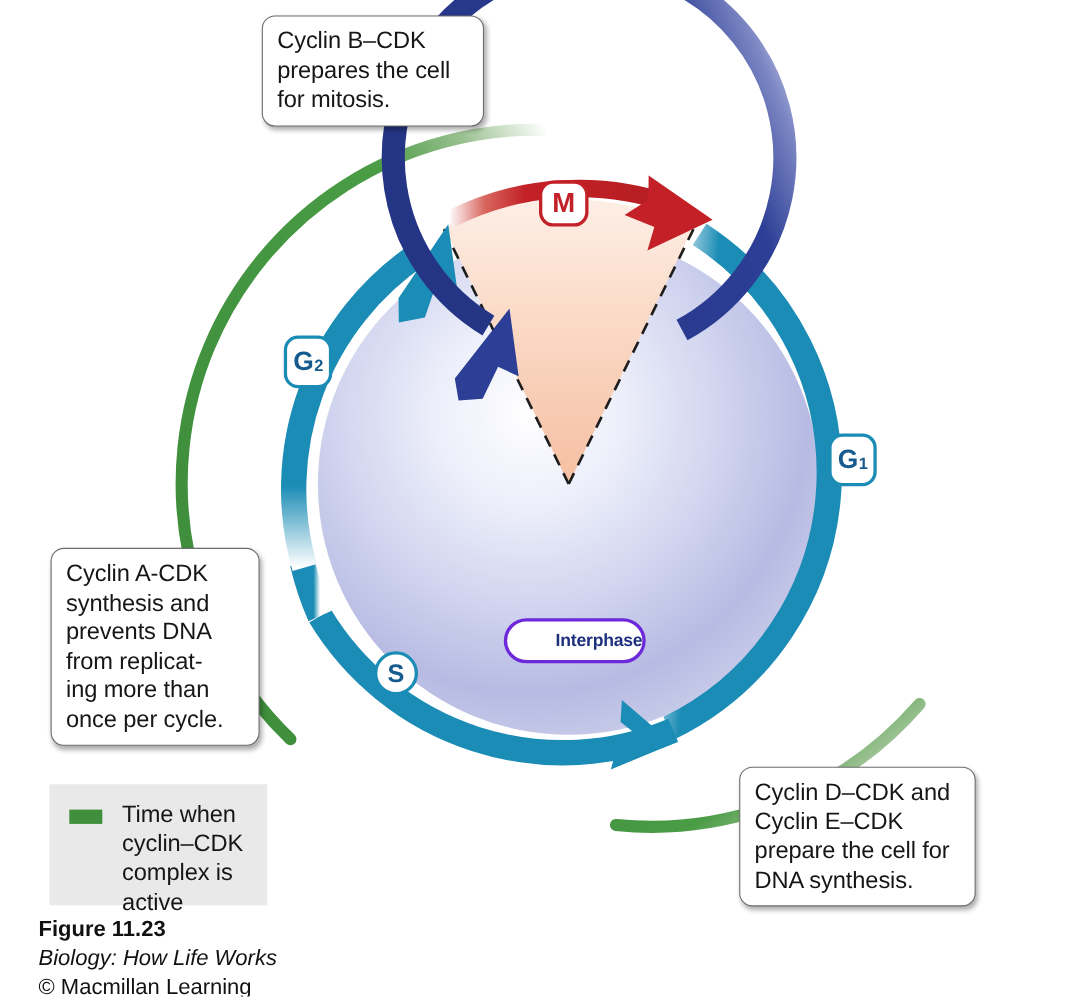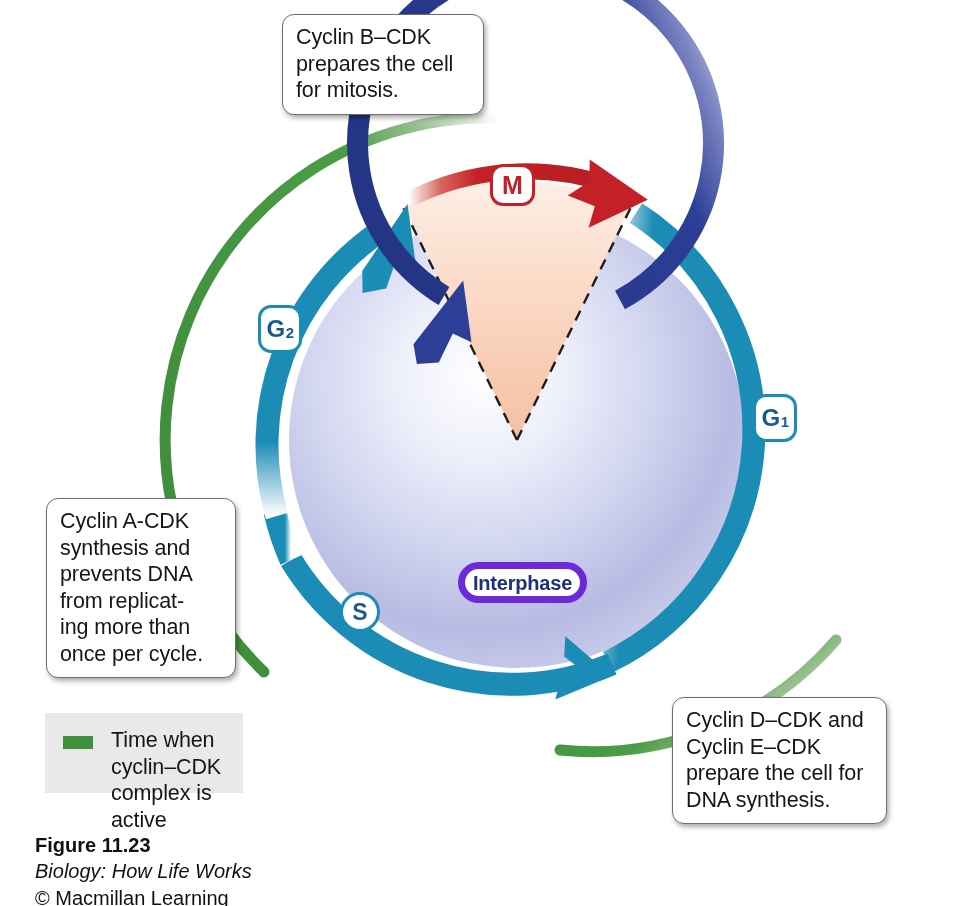--- a/index.html
+++ b/index.html
@@ -34,29 +34,29 @@
     padding: 9px 13px 10px 13px;
     font-size: 21.5px;
     line-height: 1.235;
     color: #161616;
     letter-spacing: -0.1px;
     box-sizing: border-box;
     z-index: 40;
   }
   .callout span { display: block; white-space: pre; }
 
-  #callout-mitosis   { left: 238px; top: 14px;  width: 202px; margin-left: 44px; }
+  #callout-mitosis   { left: 238px; top: 14px;  width: 202px; }
   #callout-dna-synth { left: 46px;  top: 498px; width: 190px; }
   #callout-prepare   { left: 672px; top: 697px; width: 215px; }
 
   
   #legend {
     position: absolute;
     left: 45px; top: 713px;
-    width: 198px; height: 80px;
+    width: 198px; height: 110px;
     background: #e9e9e9;
     display: flex;
     align-items: flex-start;
     padding: 14px 10px 0 18px;
     box-sizing: border-box;
     z-index: 40;
   }
   #legend-swatch {
     width: 30px; height: 13px;
     background: #3f8f3d;
@@ -135,25 +135,26 @@
     left: 340px; top: 592px;
     width: 40px; height: 40px;
     border: 3.2px solid #1b8cb5;
     border-radius: 50%;
     color: #175b8e;
     font-size: 23px;
   }
   #badge-interphase {
     left: 458px; top: 562px;
     width: 129px; height: 41px;
-    border: 7px solid #6d28d9;
+    border: 3px solid #6d28d9;
     border-radius: 21px;
     color: #1e2f7e;
-    font-size: 20px;
+    font-size: 16px;
     letter-spacing: -0.2px;
+    justify-content: flex-end;
   }
 </style>
 </head>
 <body>
 
 <div id="stage">
 
   <svg width="976" height="906" viewBox="0 0 976 906" style="position:absolute;left:0;top:0;">
     <defs>
 

